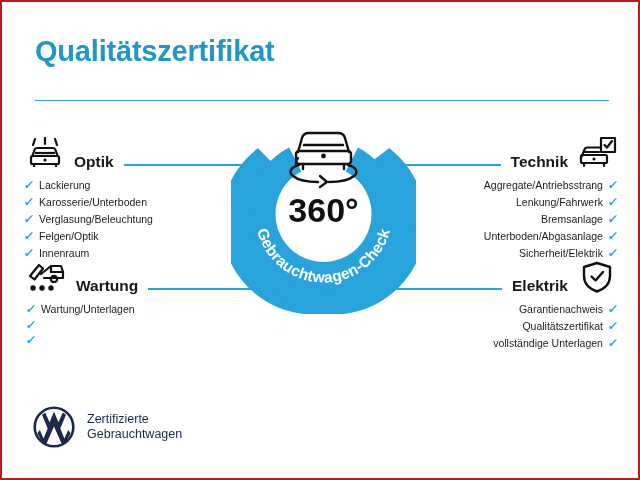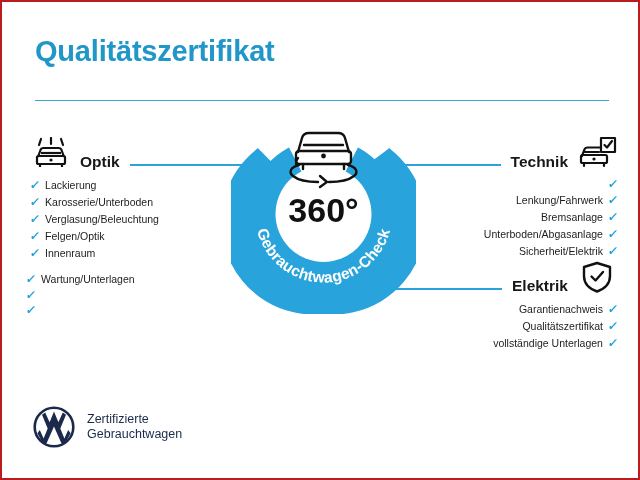--- a/index.html
+++ b/index.html
@@ -97,21 +97,21 @@
   
   .left .sec-head { justify-content: flex-start; }
   .left .items { align-items: flex-start; }
   .left .sec-title { margin: 0 10px 0 8px; }
 
   
   .right .sec-head { justify-content: flex-end; }
   .right .items { align-items: flex-end; }
   .right .sec-title { margin: 0 8px 0 10px; }
 
-  #sec-optik   { left: 28px;  top: 138px; width: 260px; }
+  #sec-optik   { left: 22px;  top: 138px; width: 260px; }
   #sec-wartung { left: 24px;  top: 262px; width: 260px; }
   #sec-technik { left: 356px; top: 138px; width: 260px; text-align: center; }
   #sec-garantie{ left: 356px; top: 262px; width: 260px; }
 
   
   #badge {
     position: absolute;
     left: 229px;
     top: 112px;
     width: 185px;
@@ -185,20 +185,38 @@
         <span>Felgen/Optik</span>
       </div>
       <div class="item">
         <span class="chk">✓</span>
         <span>Innenraum</span>
       </div>
     </div>
   </div>
 
   <div class="section left" id="sec-wartung">
+    <div class="sec-head">
+      <span class="sec-icon">
+        <svg width="40" height="34" viewBox="0 0 40 34">
+          <g fill="none" stroke="#111" stroke-width="2.2" stroke-linejoin="round" stroke-linecap="round">
+            <path d="M3 16 L12 5 L16 8.5 L7.5 19.5 Z"></path>
+            <path d="M14 14 L24 6 L34 6 L36 12 L36 18 L17 18"></path>
+            <line x1="24" y1="6" x2="24" y2="12"></line>
+            <line x1="24" y1="12" x2="36" y2="12"></line>
+          </g>
+          <circle cx="27" cy="19" r="3.2" fill="none" stroke="#111" stroke-width="2.2"></circle>
+          <circle cx="6" cy="28" r="2.7" fill="#111"></circle>
+          <circle cx="15" cy="28" r="2.7" fill="#111"></circle>
+          <circle cx="24" cy="28" r="2.7" fill="#111"></circle>
+        </svg>
+      </span>
+      <span class="sec-title">Wartung</span>
+      <span class="sec-rule"></span>
+    </div>
     <div class="items">
       <div class="item">
         <span class="chk">✓</span>
         <span>Wartung/Unterlagen</span>
       </div>
       <div class="item">
         <span class="chk">✓</span>
       </div>
       <div class="item">
         <span class="chk">✓</span>
@@ -220,20 +238,21 @@
             <line x1="27" y1="27" x2="27" y2="30"></line>
             <rect x="24" y="2" width="14" height="14"></rect>
             <polyline points="27.5,9 30,11.5 35,5"></polyline>
           </g>
           <circle cx="17" cy="23" r="1.6" fill="#111"></circle>
         </svg>
       </span>
     </div>
     <div class="items">
       <div class="item">
+        <span>Aggregate/Antriebsstrang</span>
         <span class="chk">✓</span>
       </div>
       <div class="item">
         <span>Lenkung/Fahrwerk</span>
         <span class="chk">✓</span>
       </div>
       <div class="item">
         <span>Bremsanlage</span>
         <span class="chk">✓</span>
       </div>

